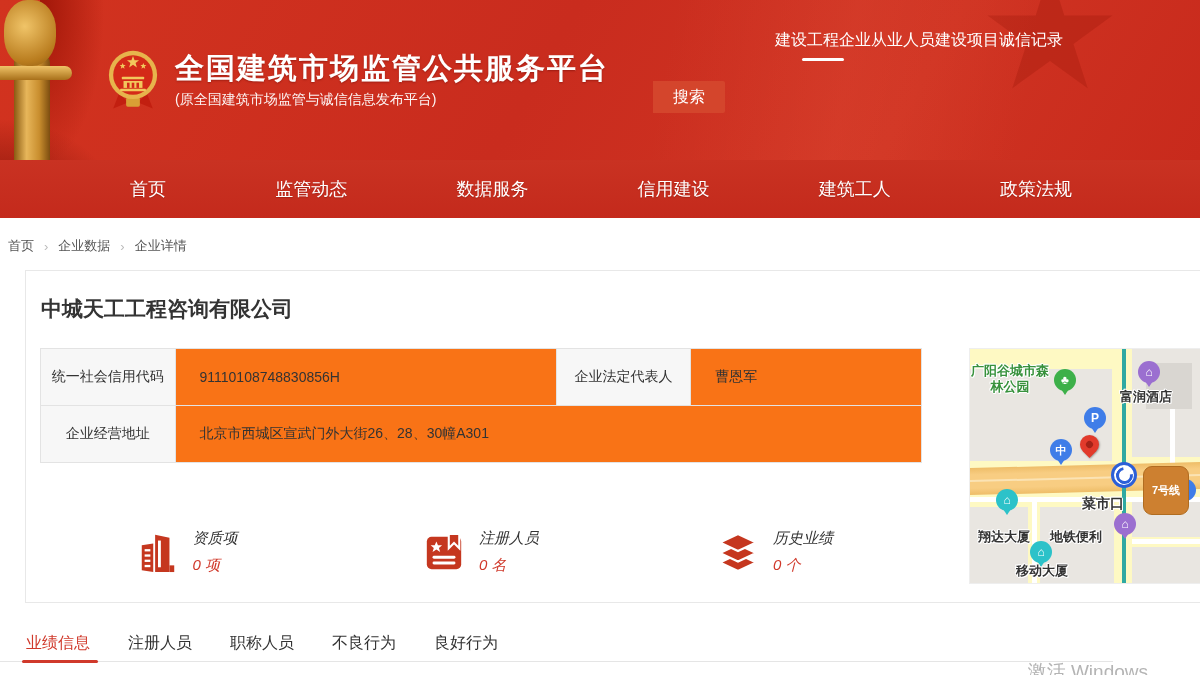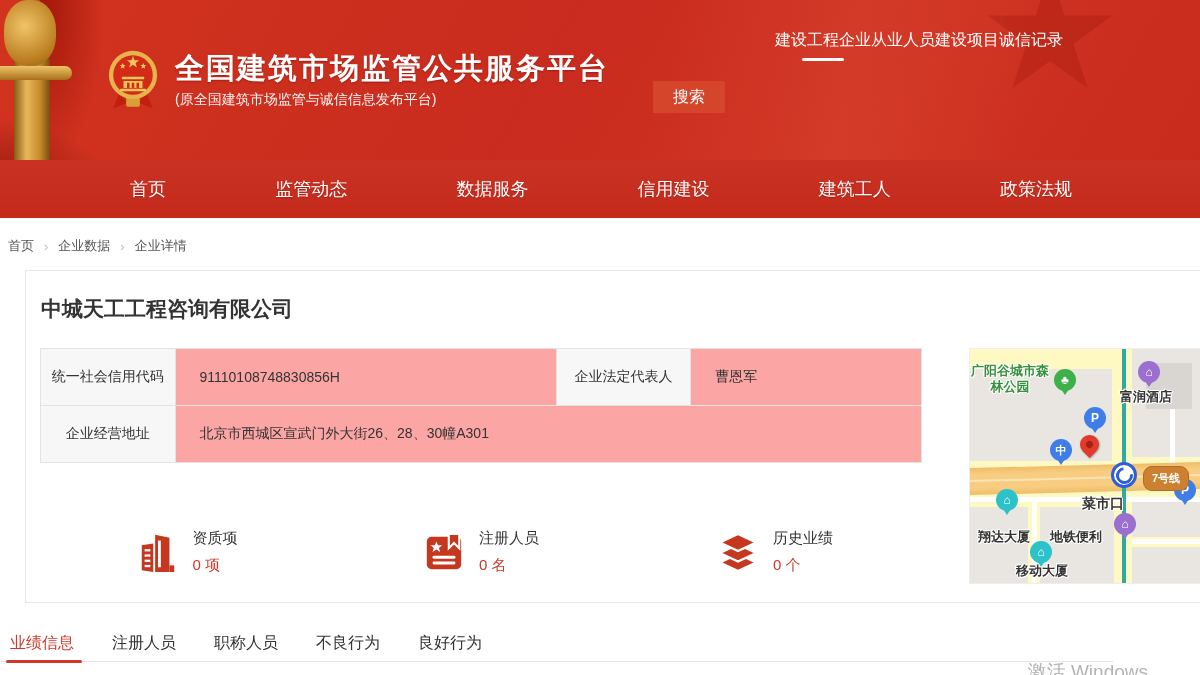--- a/index.html
+++ b/index.html
@@ -61,25 +61,25 @@
 
   
   .card { position:absolute; left:25px; top:270px; width:1195px; height:333px;
     background:#fff; border:1px solid #e8e8e8; }
   .company-name { position:absolute; left:15px; top:24px; font-size:21px; font-weight:bold; color:#333; }
 
   .info-table { position:absolute; left:14px; top:77px; width:882px; border-collapse:collapse;
     font-size:14px; color:#333; table-layout:fixed; }
   .info-table td { border:1px solid #e3e3e3; height:57px; padding:0 10px; }
   .info-table td.lbl { background:#f7f7f7; text-align:center; width:133px; }
-  .info-table td.val { background:#fca5a5; padding-left:24px; }
+  .info-table td.val { background:#f97316; padding-left:24px; }
   .c2 { width:377px; } .c4 { width:228px; }
 
   .stats { position:absolute; left:14px; top:258px; width:882px; display:flex; }
-  .stat { flex:1; display:flex; align-items:center; justify-content:center; gap:14px; }
+  .stat { flex:1; display:flex; align-items:center; justify-content:center; gap:14px;font-style:italic; }
   .stat-ico { width:42px; height:42px; }
   .stat-label { font-size:15px; color:#333; }
   .stat-value { font-size:15px; color:#d0392b; margin-top:8px; }
 
   
   .map { position:absolute; right:14px; top:77px; width:236px; height:236px; overflow:hidden;
     background:#fef9c3; cursor:grab; border:1px solid #eee; }
   .blk { position:absolute; background:#e9e6e1; }
   .blk-dark { position:absolute; background:#d9d6d1; }
   .road { position:absolute; left:-6px; top:116px; width:250px; height:27px;
@@ -101,25 +101,25 @@
   .marker { position:absolute; left:110px; top:86px; width:19px; height:19px; background:#e23a2b;
     border-radius:50% 50% 50% 0; transform:rotate(-45deg); z-index:5; box-shadow:0 1px 2px rgba(0,0,0,.35); }
   .marker::after { content:""; position:absolute; left:6px; top:6px; width:7px; height:7px;
     border-radius:50%; background:#a32217; }
   .metro-ico { position:absolute; left:141px; top:113px; width:26px; height:26px; border-radius:50%;
     background:#fff; border:3px solid #2c5fd8; z-index:5; display:flex; align-items:center; justify-content:center; }
   .metro-ico::after { content:""; width:11px; height:11px; border:3px solid #2c5fd8;
     border-radius:50%; border-top-color:transparent; transform:rotate(35deg); }
   .line-badge { position:absolute; left:173px; top:117px; z-index:6; background:#cd8030;
     border:1px solid #b06c20; color:#fff; font-size:11px; font-weight:bold;
-    border-radius:9px; padding:4px 8px; }
+    border-radius:9px; padding:16px 8px; }
 
   
   .detail-tabs { position:absolute; left:0; top:627px; width:1113px; height:35px;
-    border-bottom:1px solid #e5e5e5; display:flex; gap:38px; padding-left:10px; }
+    border-bottom:1px solid #e5e5e5; display:flex; gap:38px; padding-left:26px; }
   .dtab { font-size:16px; color:#333; cursor:pointer; padding-top:6px; position:relative; }
   .dtab.active { color:#d0392b; }
   .dtab.active::after { content:""; position:absolute; left:-4px; right:-8px; bottom:-2px;
     height:3px; background:#d0392b; border-radius:2px; }
 
   .watermark { position:absolute; right:52px; bottom:-10px; font-size:19px; color:#a7a7a7; opacity:.85; }
 </style>
 </head>
 <body>
 

